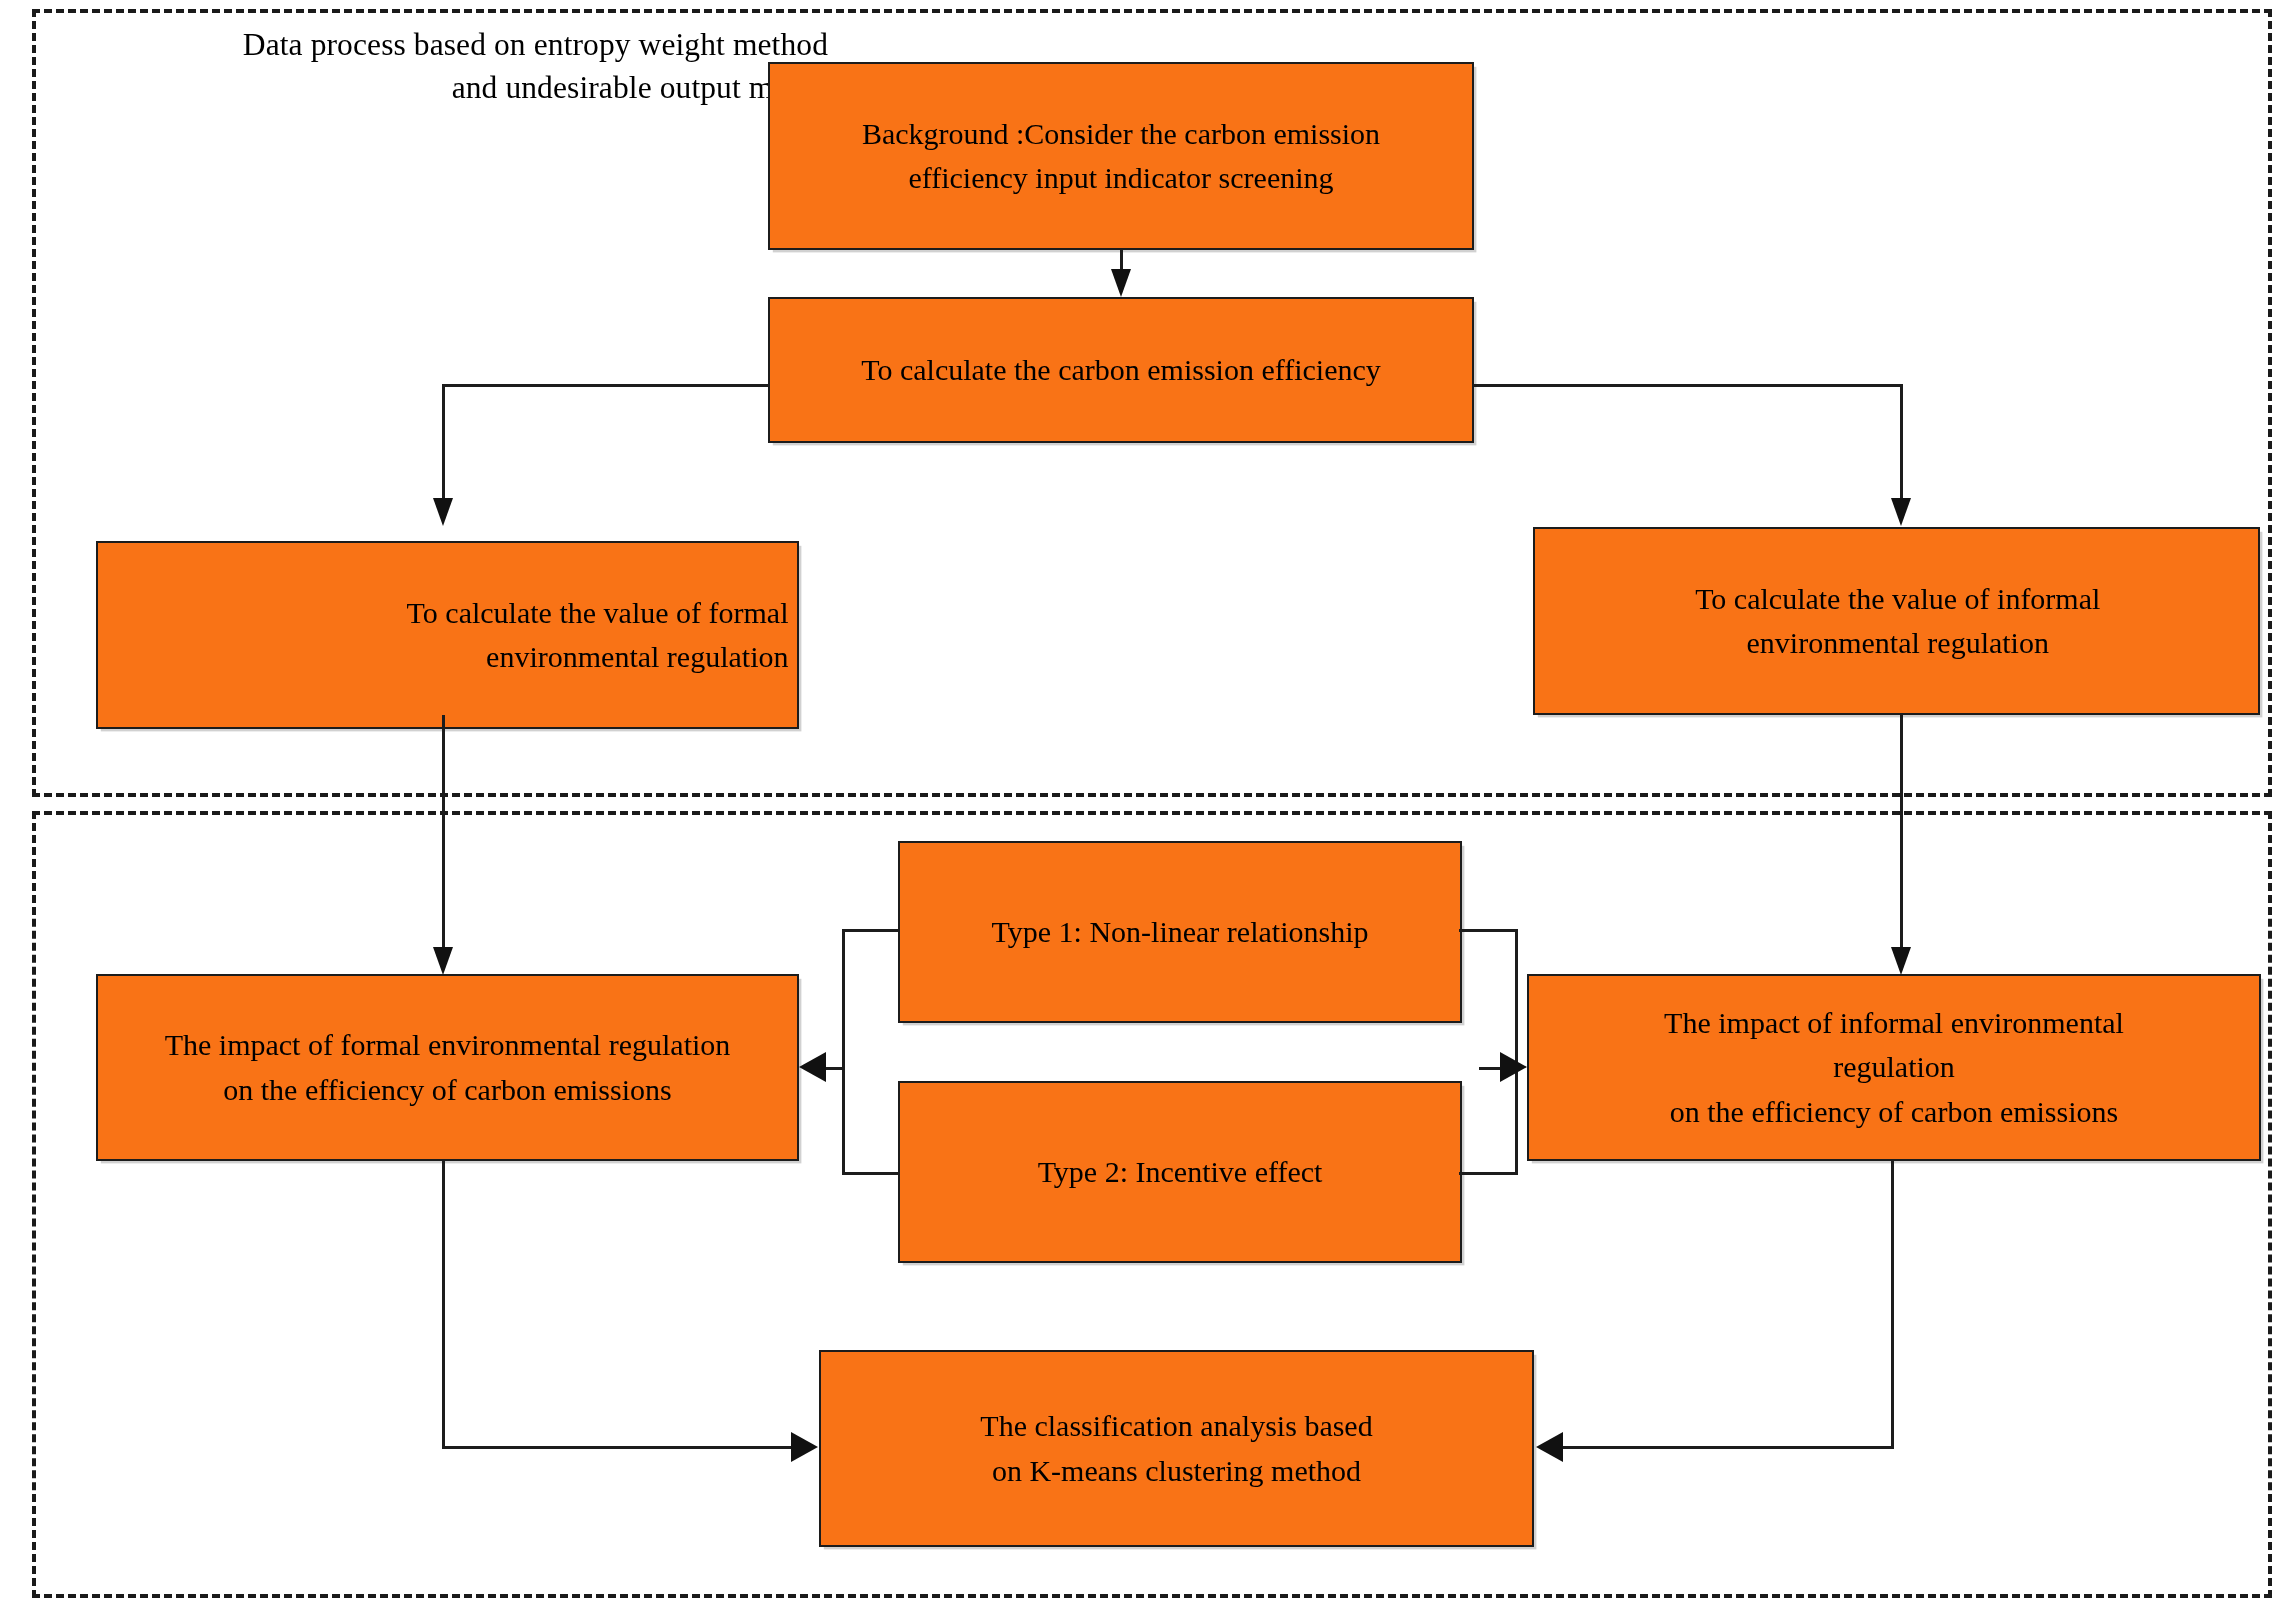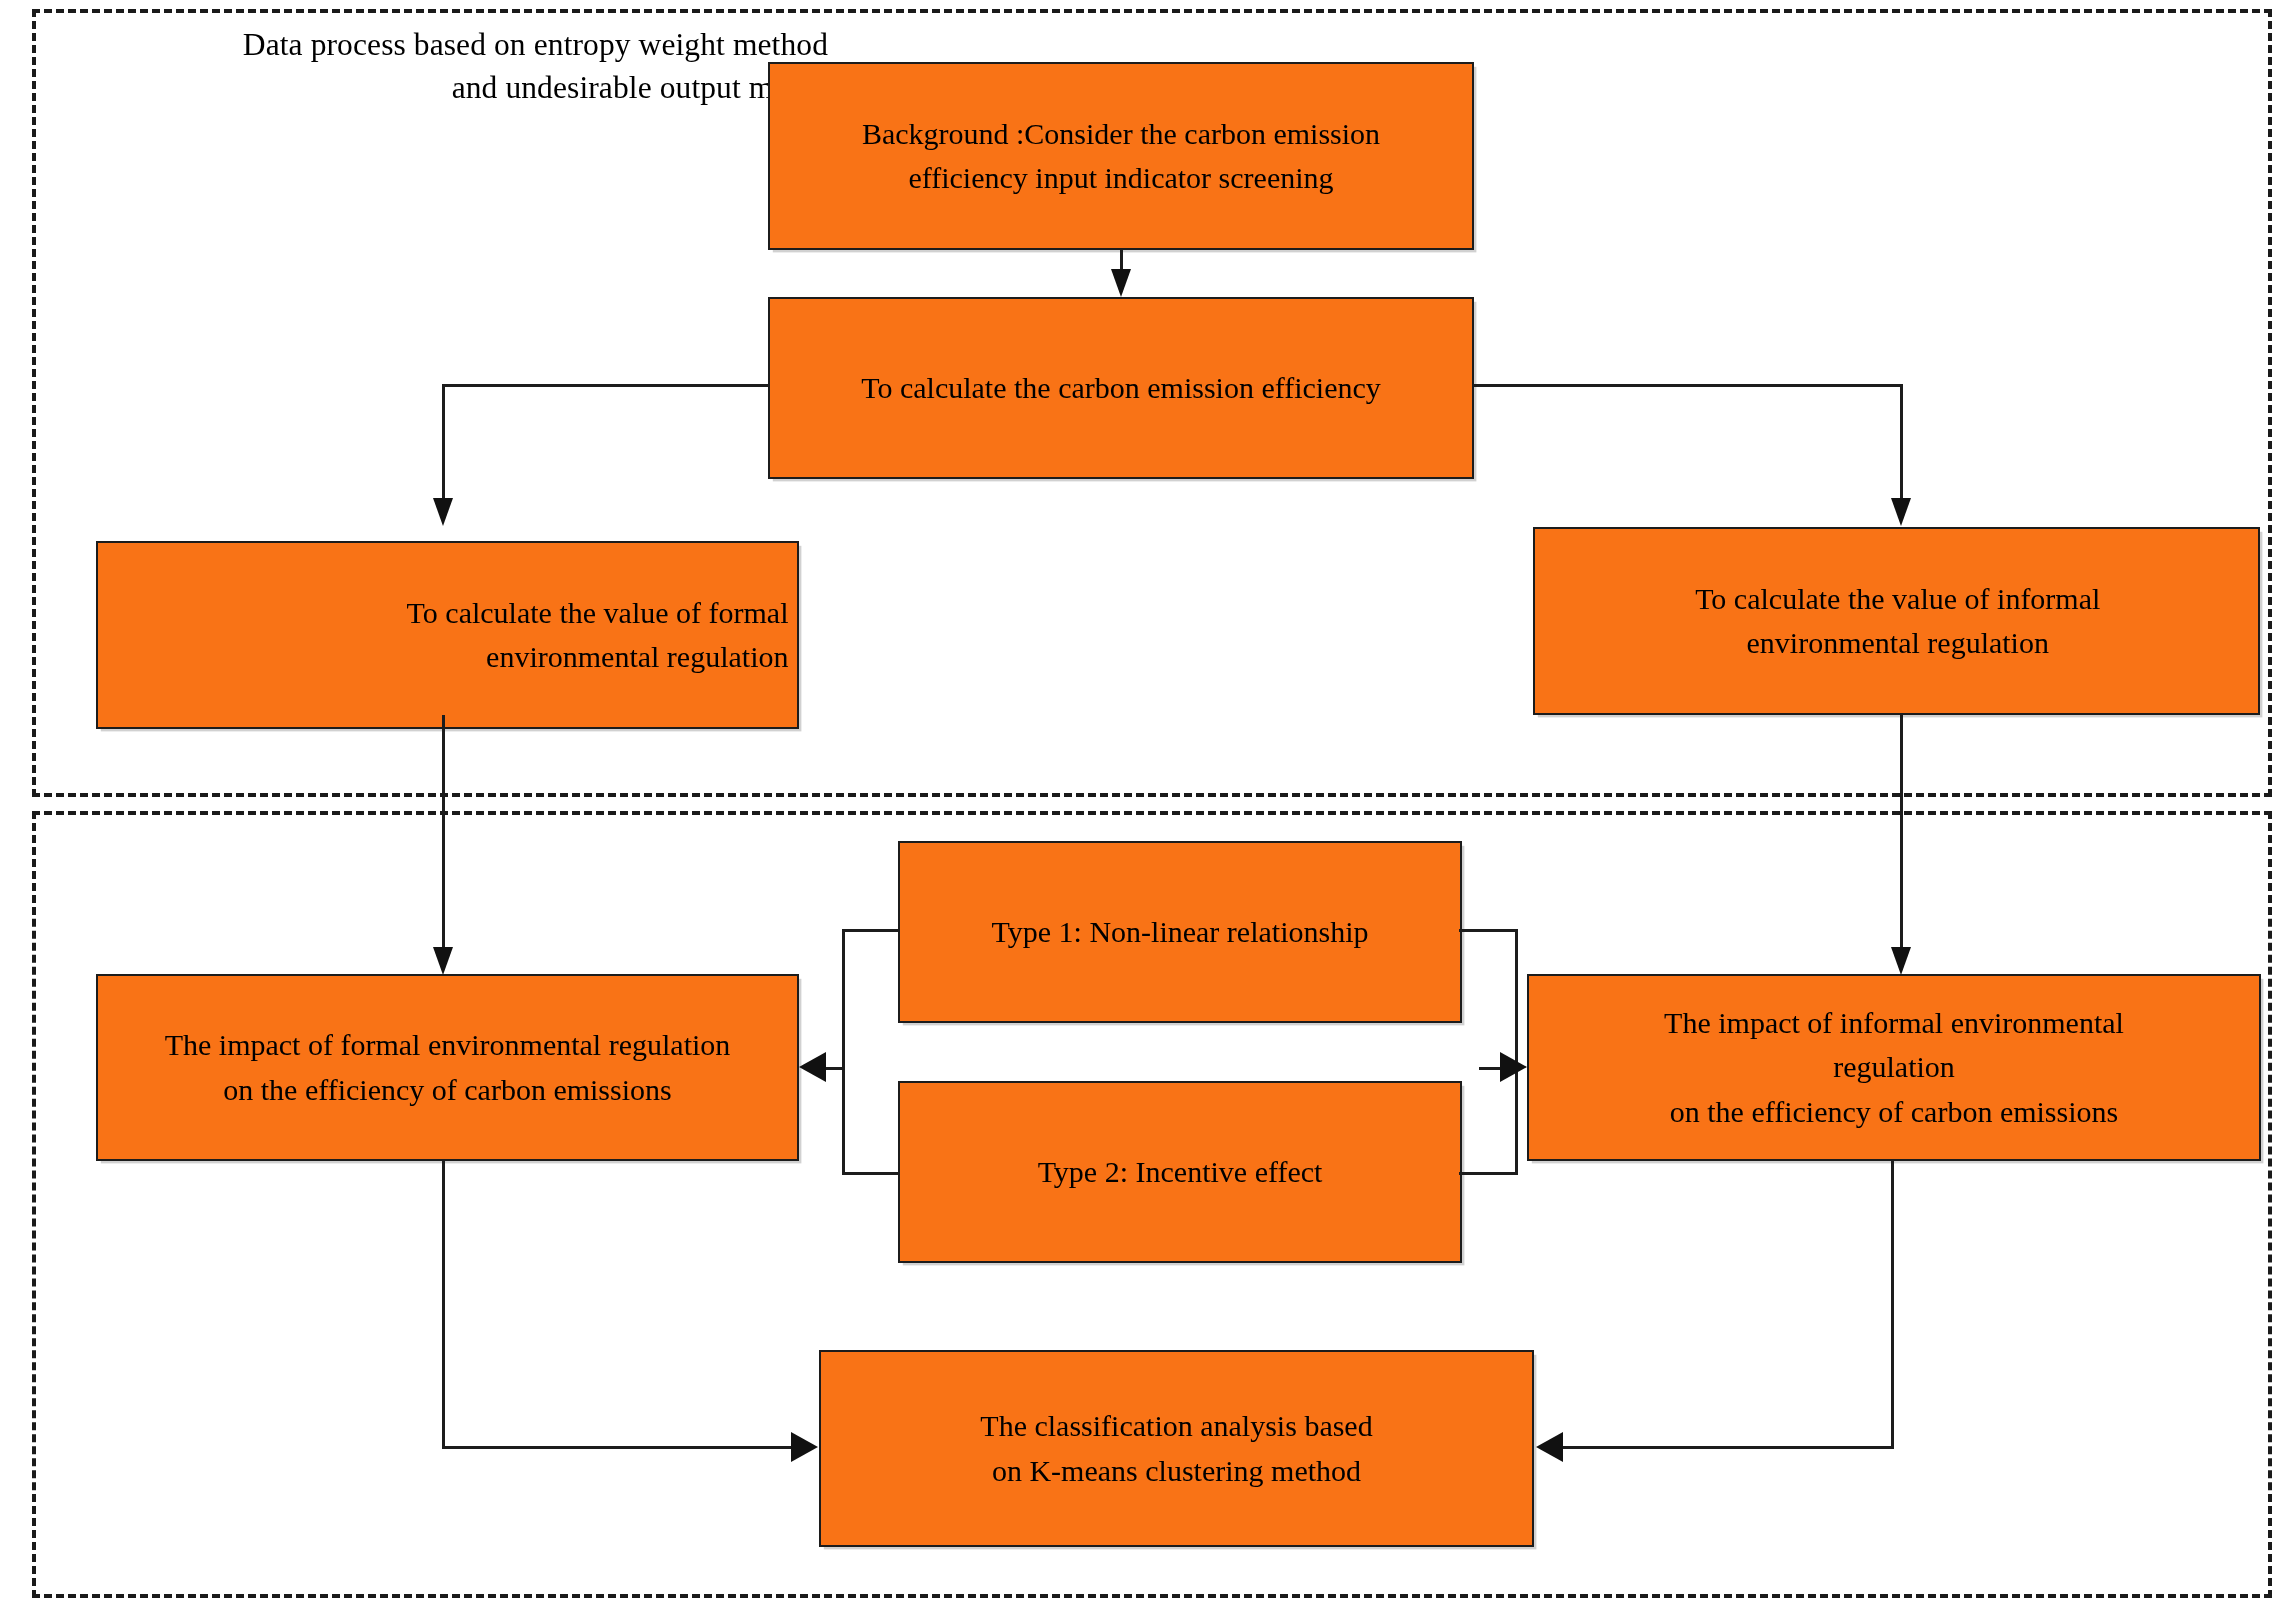--- a/index.html
+++ b/index.html
@@ -77,21 +77,21 @@
 
   <div class="region-label" style="left:40px; top:23px; width:788px;">Data process based on entropy weight method
 and undesirable output model</div>
 
 
   <div class="node" style="left:768px; top:62px; width:706px; height:188px;">
     <span>Background :Consider the carbon emission
 efficiency input indicator screening</span>
   </div>
 
-  <div class="node" style="left:768px; top:297px; width:706px; height:182px;">
+  <div class="node" style="left:768px; top:297px; width:706px; height:146px;">
     <span>To calculate the carbon emission efficiency</span>
   </div>
 
   <div class="node" style="left:96px; top:541px; width:703px; height:188px;text-align:right;">
     <span>To calculate the value of formal
 environmental regulation</span>
   </div>
 
   <div class="node" style="left:1533px; top:527px; width:727px; height:188px;padding-left:11px;">
     <span>To calculate the value of informal

